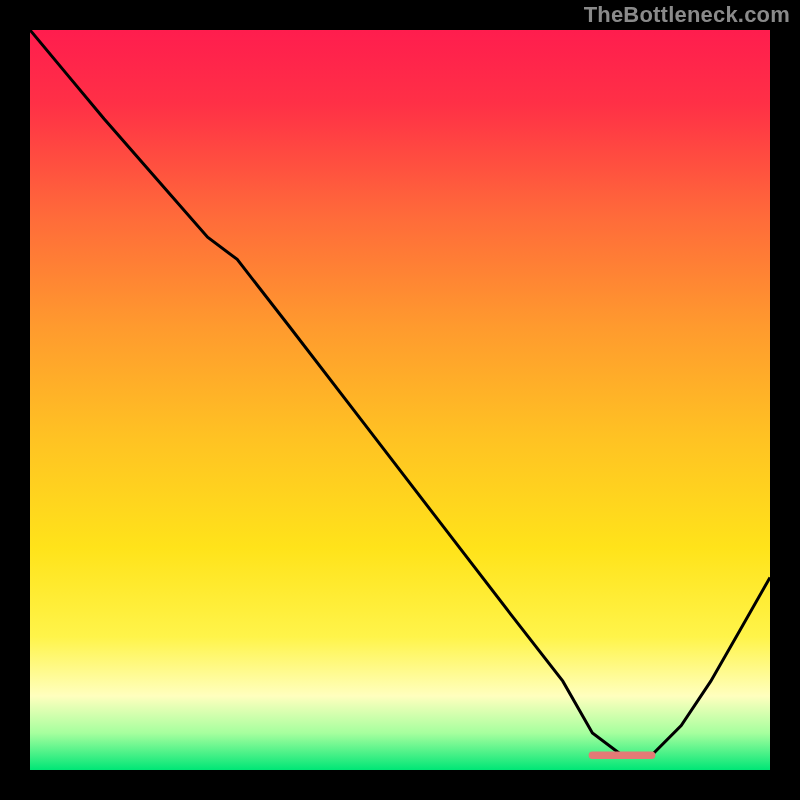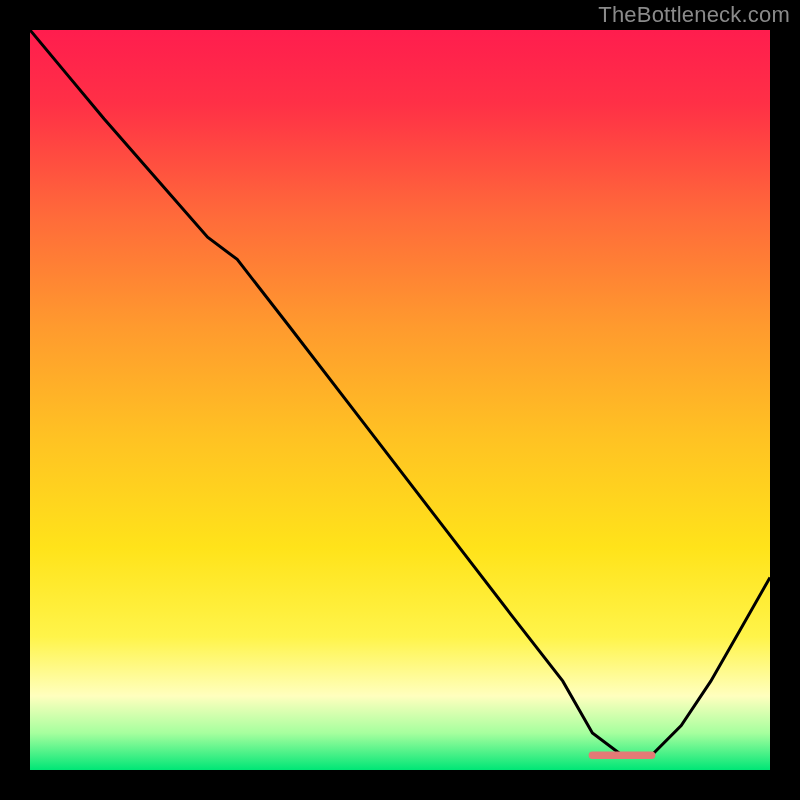--- a/index.html
+++ b/index.html
@@ -17,21 +17,21 @@
     background: #000;
     overflow: hidden;
   }
   .watermark {
     position: absolute;
     top: 2px;
     right: 10px;
     color: #8a8a8a;
     font-size: 22px;
     letter-spacing: 0.2px;
-    font-weight: 400;
+    font-weight: 700;
   }
   .plot {
     position: absolute;
     left: 30px;
     top: 30px;
     width: 740px;
     height: 740px;
   }
   .plot svg {
     display: block;

